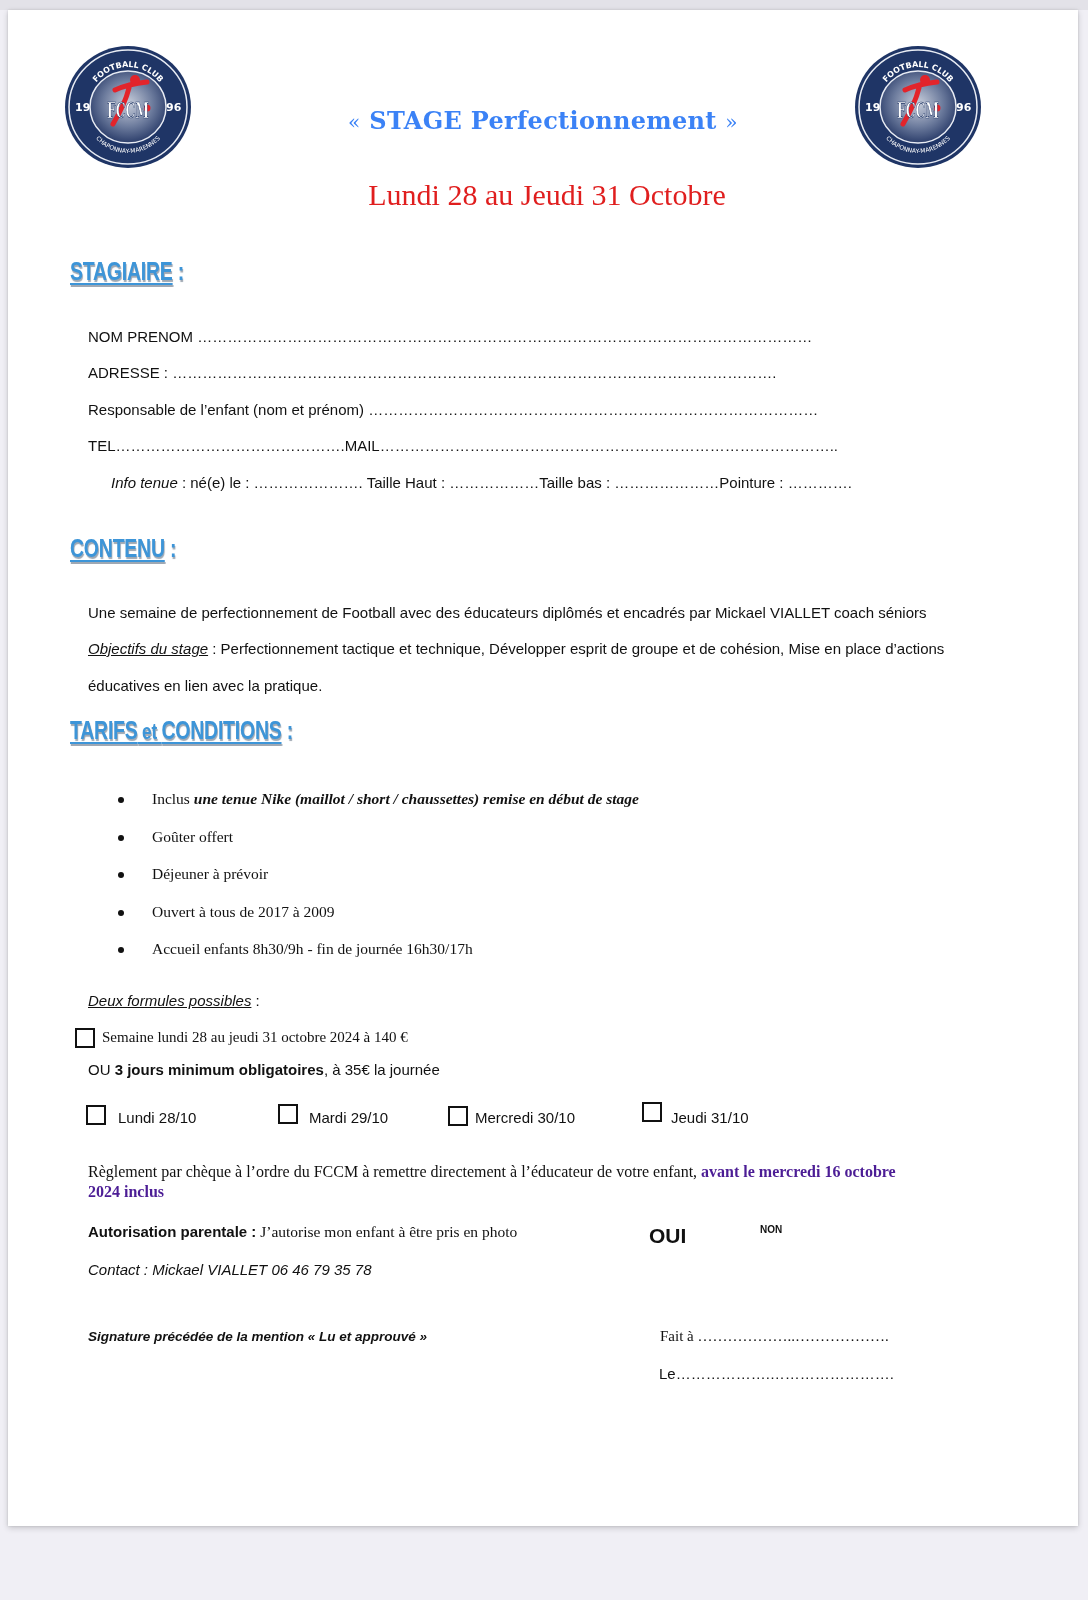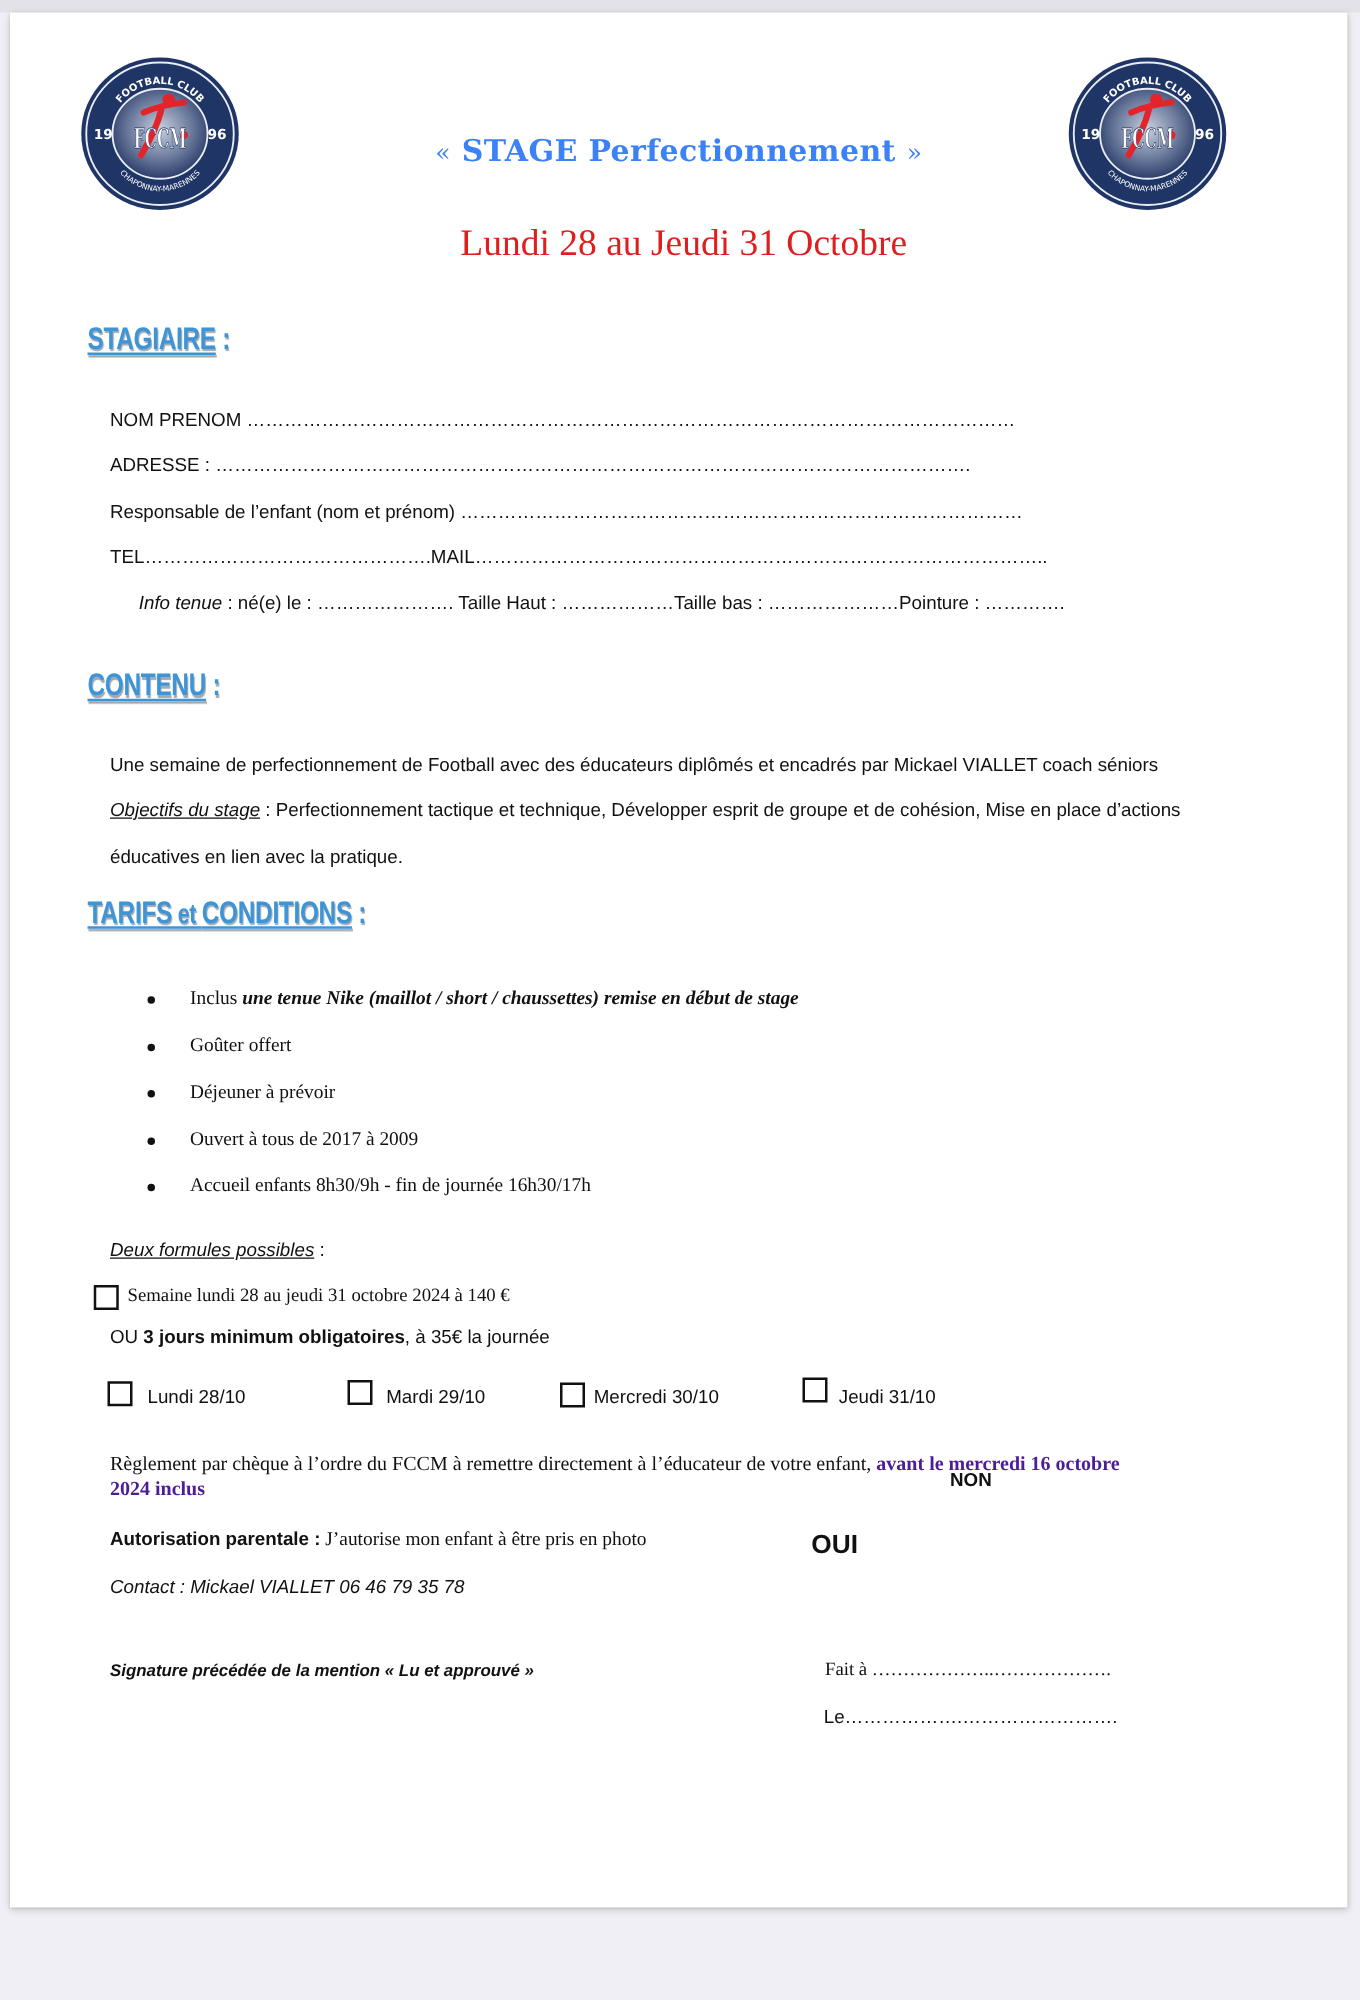--- a/index.html
+++ b/index.html
@@ -206,21 +206,21 @@
 
   <div class="abs serif" style="left:80px; top:1153px; font-size:16px;">
     <span>Règlement par chèque à l’ordre du FCCM à remettre directement à l’éducateur de votre enfant, </span><span class="red">avant le mercredi 16 octobre</span>
   </div>
   <div class="abs serif red" style="left:80px; top:1173px; font-size:16px;">2024 inclus</div>
 
   <div class="abs" style="left:80px; top:1213px; font-size:15px;">
     <span class="bold">Autorisation parentale :</span><span class="serif" style="font-size:15.5px;"> J’autorise mon enfant à être pris en photo</span>
   </div>
   <div class="abs bold" style="left:641px; top:1214px; font-size:21px;">OUI</div>
-  <div class="abs bold" style="left:752px; top:1166px; font-size:15px;">NON</div>
+  <div class="abs bold" style="left:752px; top:1214px; font-size:10px;">NON</div>
 
   <div class="abs line" style="left:80px; top:1251px;">
     <i>Contact : Mickael VIALLET 06 46 79 35 78</i>
   </div>
 
   <div class="abs" style="left:80px; top:1319px; font-size:13.5px; font-weight:bold; font-style:italic;">Signature précédée de la mention « Lu et approuvé »</div>
   <div class="abs serif" style="left:652px; top:1318px; font-size:15px;">Fait à ………………..……………….</div>
   <div class="abs line" style="left:651px; top:1355px;">Le……………….…………………….</div>
 </div>
 

